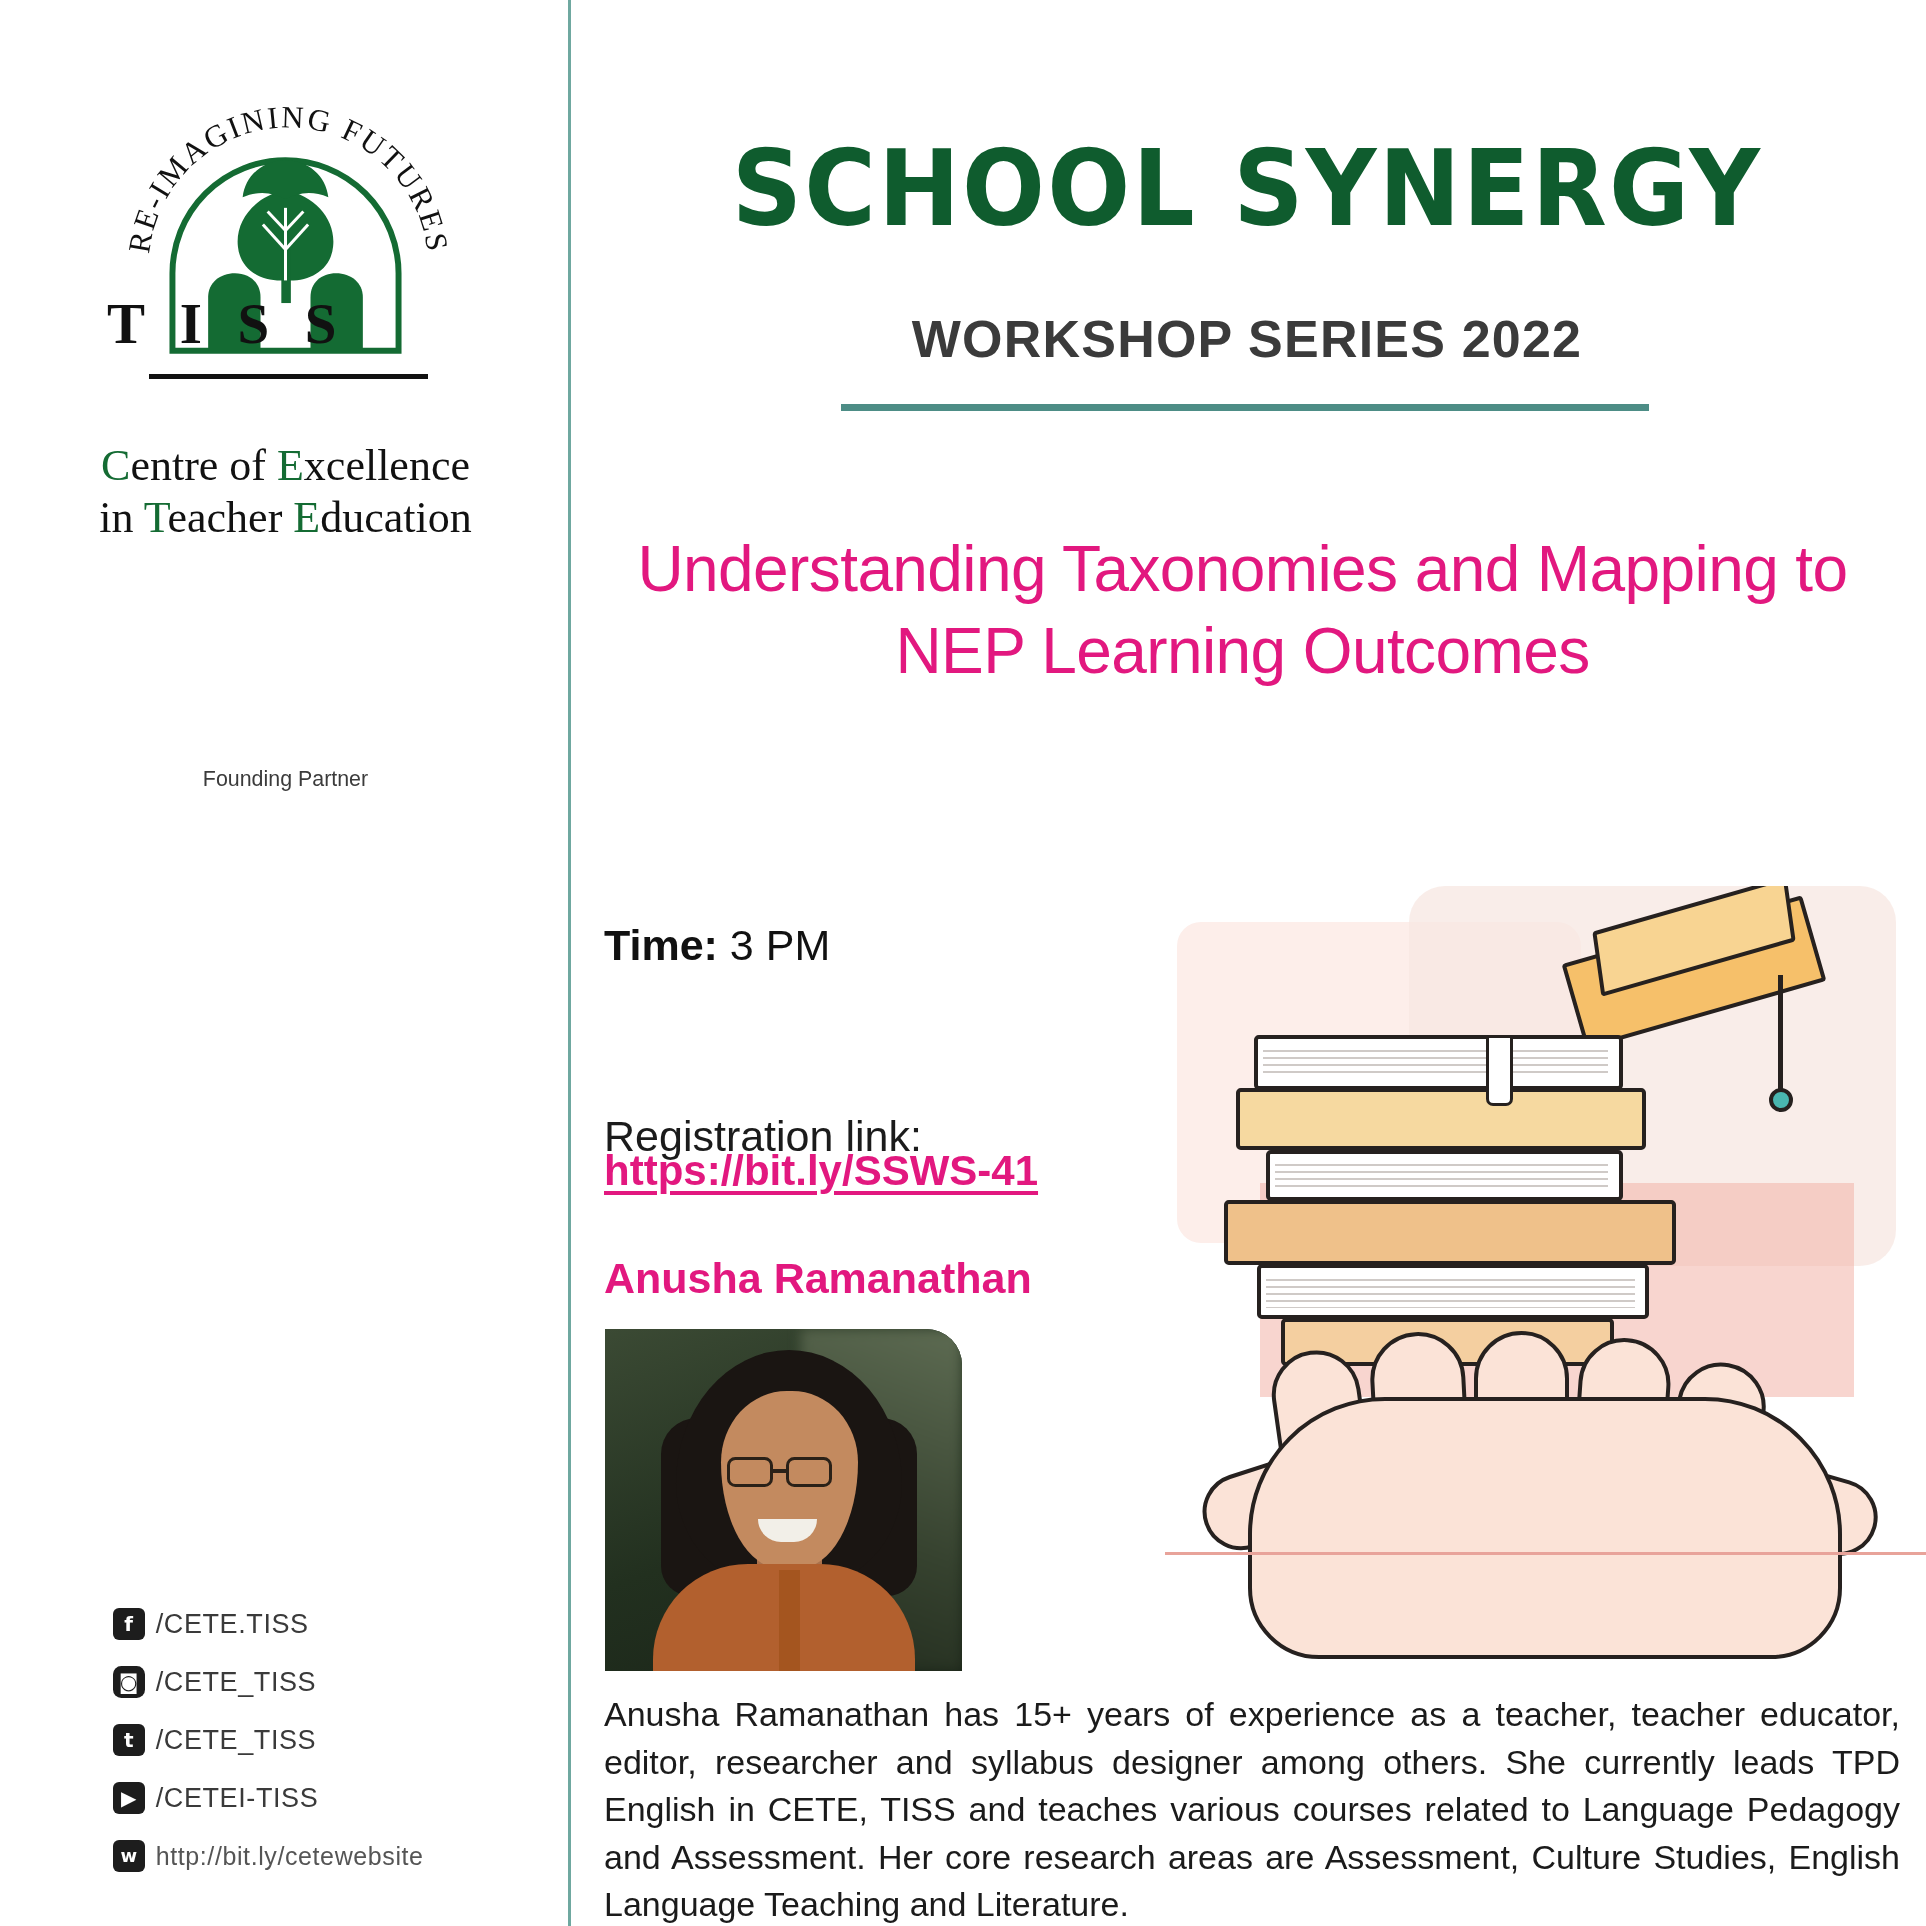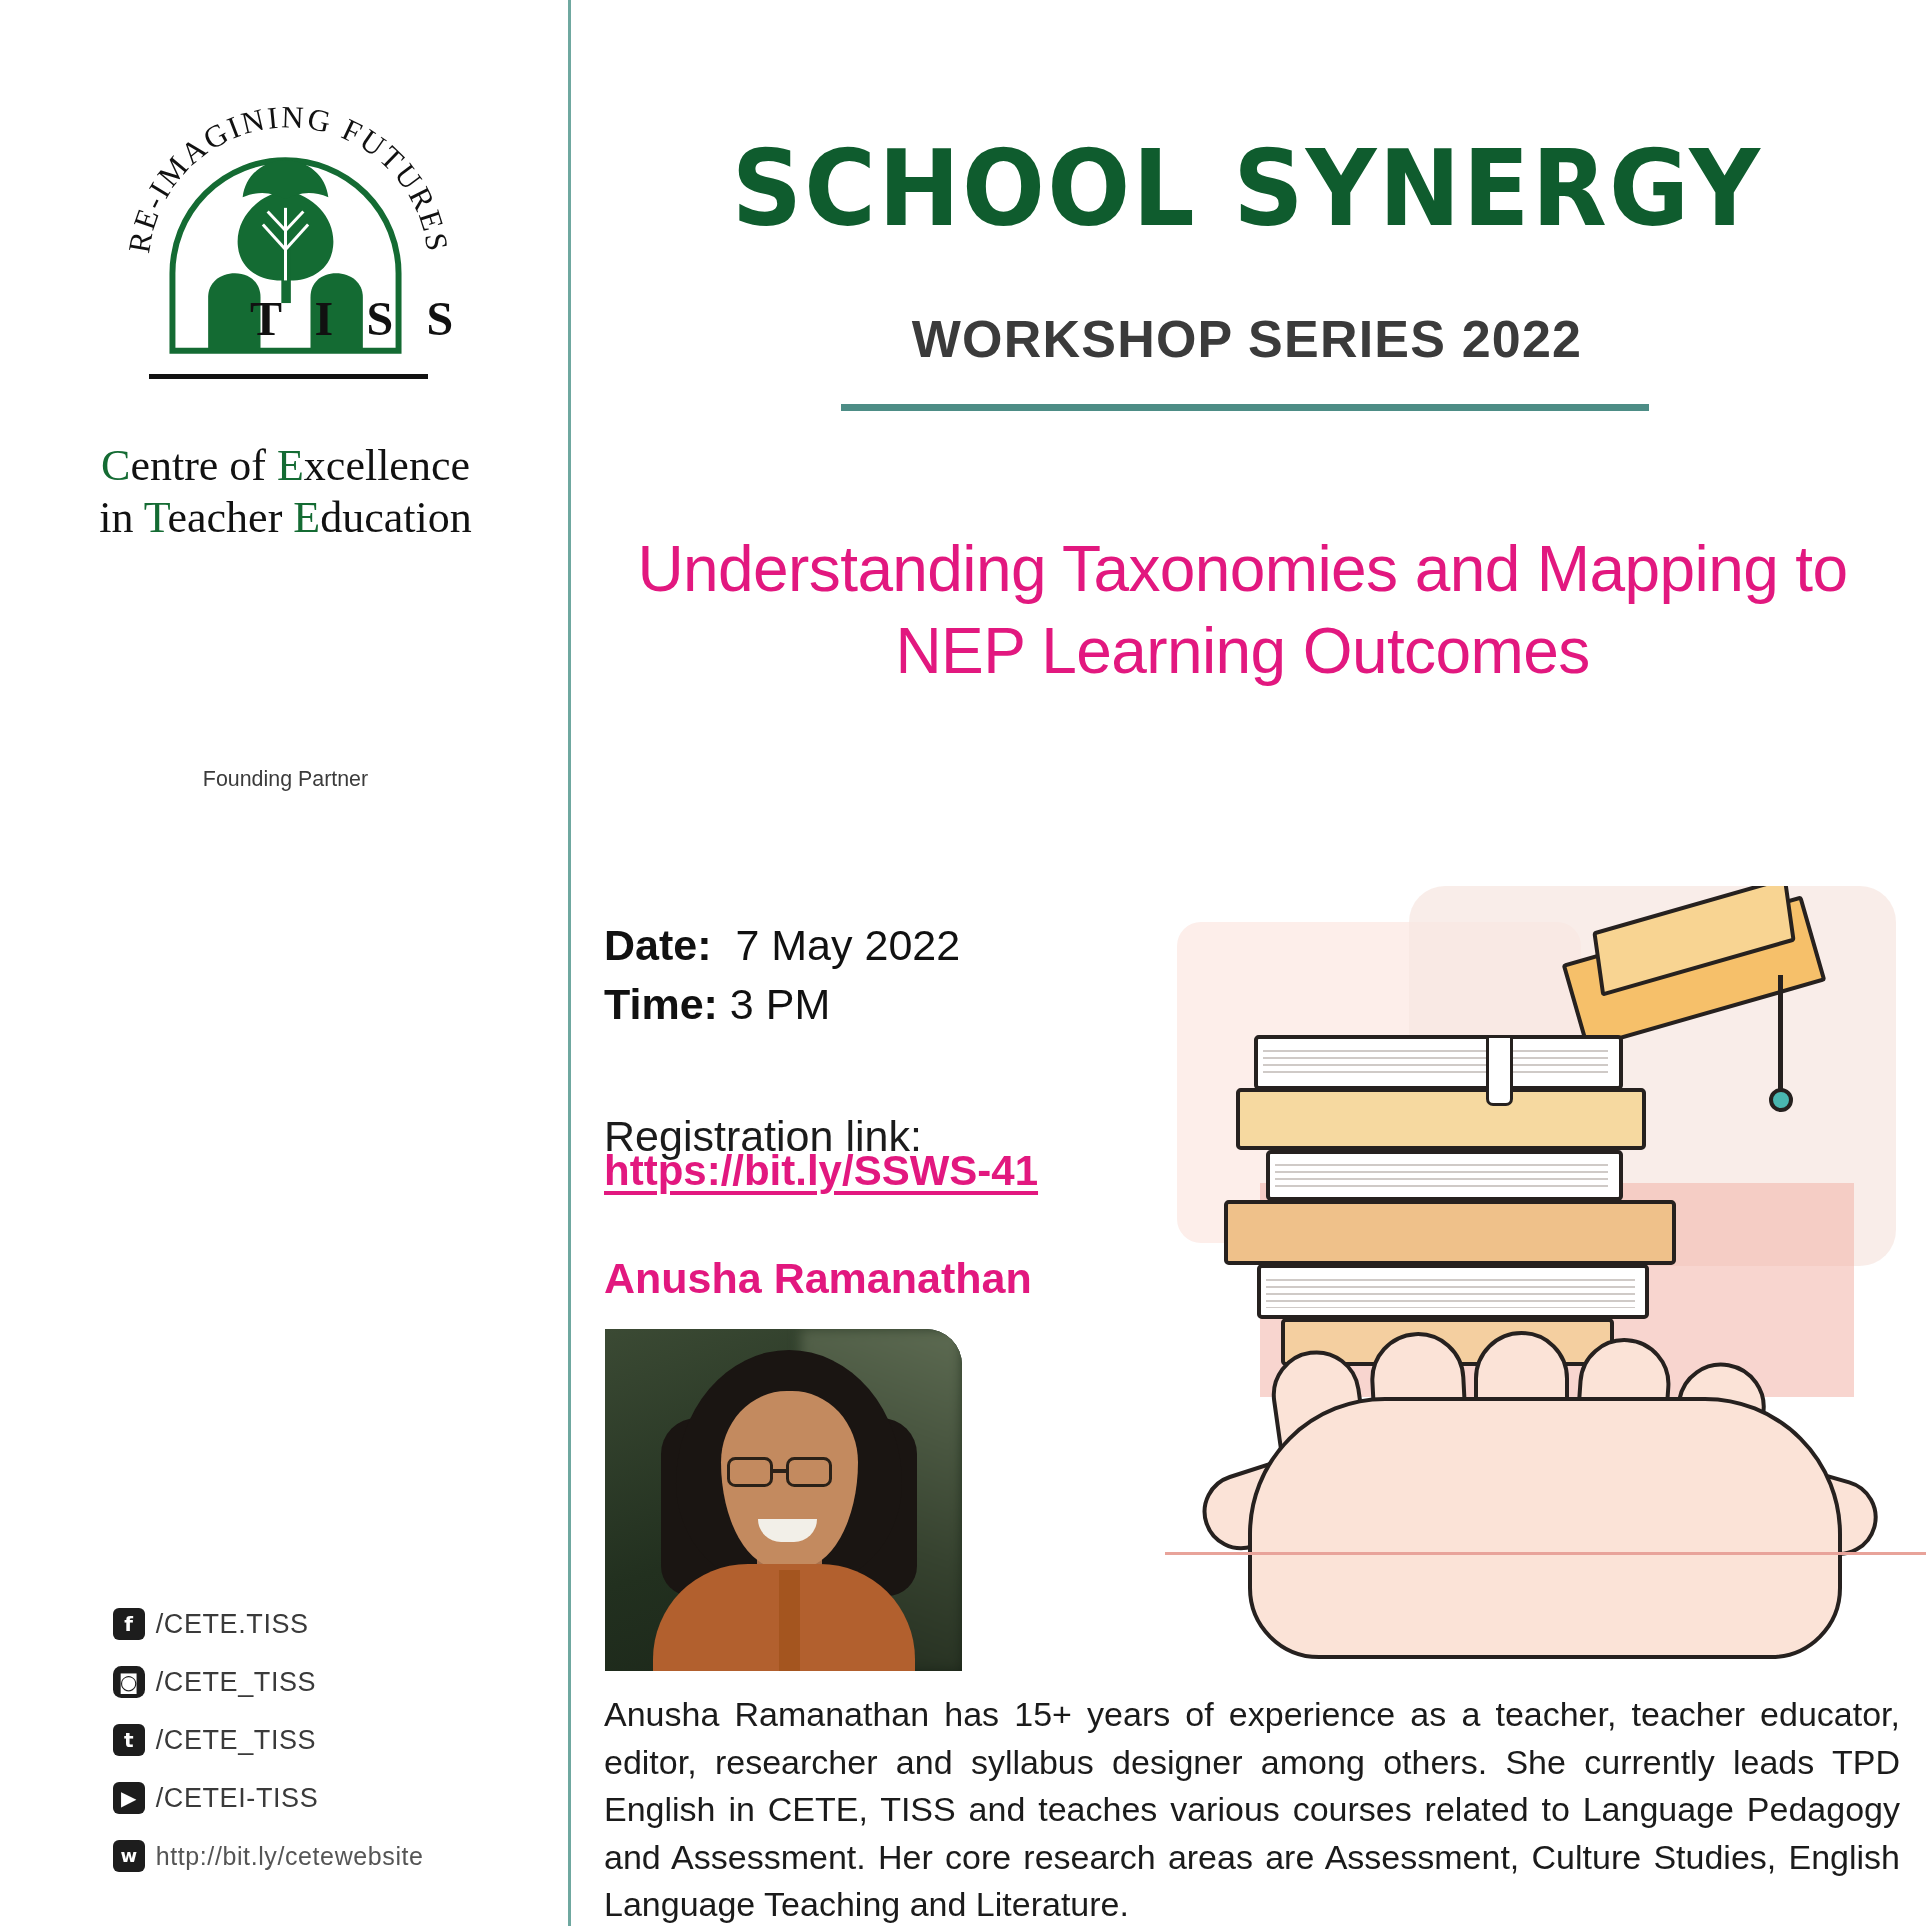--- a/index.html
+++ b/index.html
@@ -48,23 +48,23 @@
     font-size: 52px;
     letter-spacing: 4px;
     fill: #111111;
   }
 
   .tiss-text {
     position: absolute;
     left: 0;
     top: 220px;
     width: 357px;
-    text-align: right;
+    text-align: left;
     font-family: "Liberation Serif", serif;
-    font-size: 48px;
+    font-size: 57px;
     font-weight: bold;
     letter-spacing: 10.7px;
     color: #111111;
   }
 
   .tiss-rule {
     position: absolute;
     left: 42px;
     top: 303px;
     width: 279px;
@@ -440,21 +440,20 @@
   <div class="right-col">
 
     <div class="title-main">SCHOOL SYNERGY</div>
     <div class="title-sub">WORKSHOP SERIES 2022</div>
     <div class="title-rule"></div>
 
     <div class="session-title">Understanding Taxonomies and Mapping to NEP Learning Outcomes</div>
 
 
     <div class="datetime">
-      <div><b>Date:</b>&nbsp; <span>7 May 2022</span></div>
       <div><b>Time:</b> <span>3 PM</span></div>
     </div>
 
     <div class="reg-label">Registration link:</div>
     <a class="reg-link" href="#">https://bit.ly/SSWS-41</a>
 
     <div class="speaker-name">Anusha Ramanathan</div>
 
     <div class="portrait">
       <div class="bg-left"></div>

